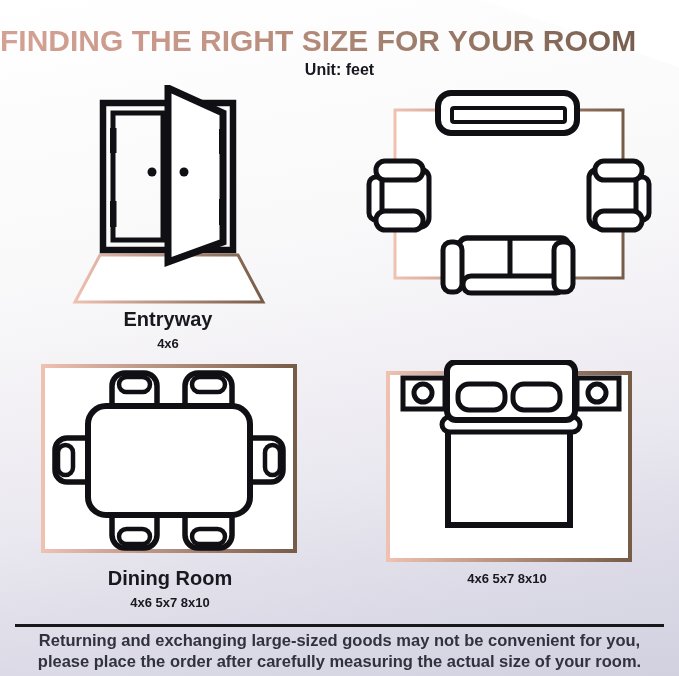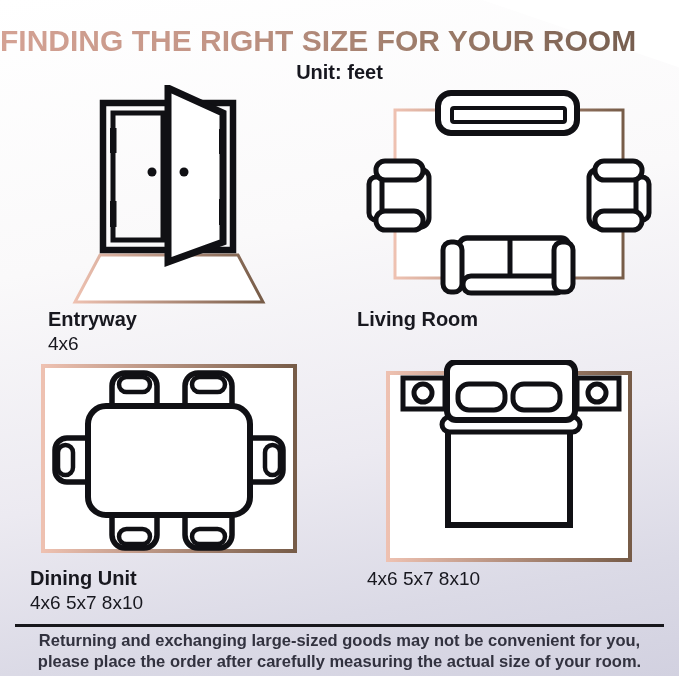--- a/index.html
+++ b/index.html
@@ -16,31 +16,31 @@
   }
   .page-title{
     position:absolute; top:24px; left:0; width:100%;
     text-align:left; font-size:30px; font-weight:bold; letter-spacing:0px;
     background-image:linear-gradient(90deg, var(--title-gradient-start,#d4a294) 0%, #c49687 30%, #9a7a68 65%, var(--title-gradient-end,#6f584a) 100%);
     -webkit-background-clip:text; background-clip:text; color:transparent;
     white-space:nowrap;
   }
   .subtitle{
     position:absolute; top:61px; left:0; width:100%;
-    text-align:center; font-size:20px; font-weight:600; color:#17171f;
+    text-align:center; font-size:16px; font-weight:600; color:#17171f;
   }
   svg.fig{position:absolute;}
   .ln{stroke:var(--line-color,#101014); fill:#ffffff;}
   .nf{fill:none;}
   .solid{fill:var(--line-color,#101014); stroke:none;}
   .rug-stop-a{stop-color:var(--rug-gradient-start,#eec1b1);}
   .rug-stop-b{stop-color:var(--rug-gradient-end,#775c48);}
-  .room-label{position:absolute; color:var(--label-color,#18181f);}
+  .room-label{position:absolute; text-align:center; color:var(--label-color,#18181f);}
   .room-name{font-size:20px; font-weight:bold; line-height:24px;}
-  .room-sizes{font-size:19px; font-weight:normal; line-height:24px; margin-top:1px;}
+  .room-sizes{font-size:13px; font-weight:bold; line-height:24px; margin-top:1px;}
   .footer-divider{
     position:absolute; top:624px; left:15px; right:15px; height:2.5px;
     background:#17171c;
   }
   .footer-text{
     position:absolute; top:630px; left:0; width:100%;
     text-align:center; font-size:16.5px; font-weight:600; line-height:21px;
     color:#32323f;
   }
 </style>
@@ -155,24 +155,23 @@
       <rect class="ln" x="88" y="24" width="47" height="26" rx="11" stroke-width="5"></rect>
       <rect class="ln" x="143" y="24" width="47" height="26" rx="11" stroke-width="5"></rect>
     </g>
   </svg>
 
   <div class="room-label" style="left:48px;top:307px;width:240px">
     <div class="room-name">Entryway</div>
     <div class="room-sizes">4x6</div>
   </div>
   <div class="room-label" style="left:357px;top:307px;width:280px">
-    <div class="room-name">Living Room</div>
   </div>
   <div class="room-label" style="left:30px;top:566px;width:280px">
-    <div class="room-name">Dining Unit</div>
+    <div class="room-name">Dining Room</div>
     <div class="room-sizes">4x6 5x7 8x10</div>
   </div>
   <div class="room-label" style="left:367px;top:566px;width:280px">
     <div class="room-sizes">4x6 5x7 8x10</div>
   </div>
 
   <div class="footer-divider"></div>
   <div class="footer-text">
     <div>Returning and exchanging large-sized goods may not be convenient for you,</div>
     <div>please place the order after carefully measuring the actual size of your room.</div>

